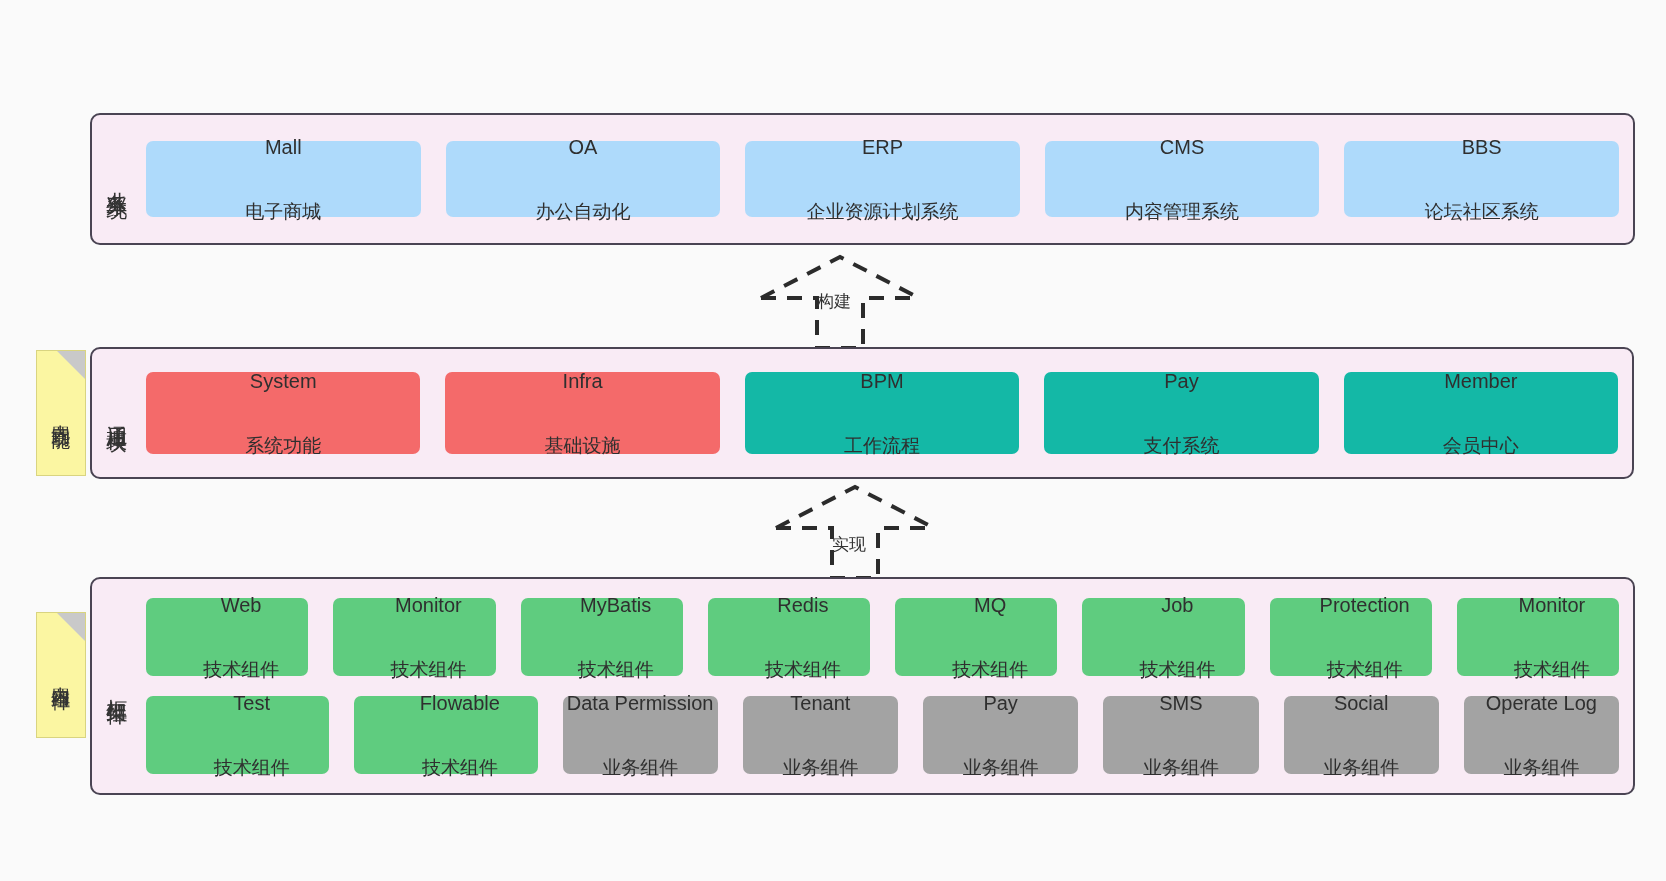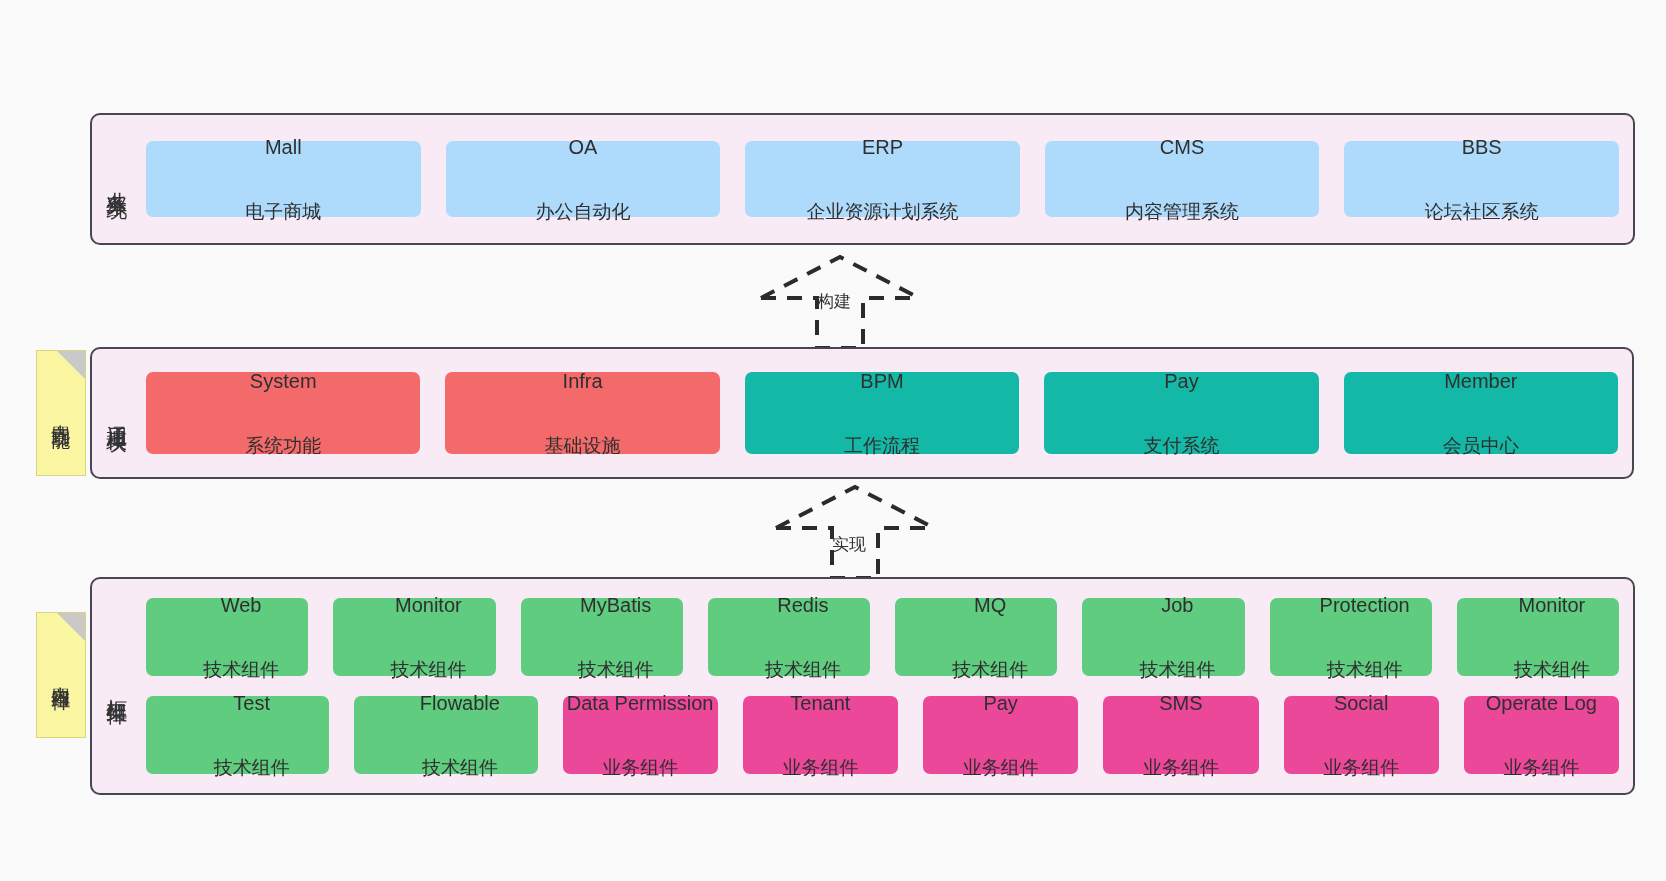--- a/index.html
+++ b/index.html
@@ -89,21 +89,21 @@
     margin-top: 40px;
   }
 
   
   .card-blue { background: #aedafb; height: 76px; }
   
   .card-red  { background: #f46a6a; height: 82px; }
   .card-pink { background: #14b8a6; height: 82px; }
   
   .card-green      { background: #5fcc7f; height: 78px; padding-left: 32px; }
-  .card-lightgreen { background: #ec4899; height: 78px; }
+  .card-lightgreen { background: #a3a3a3; height: 78px; }
 
   
   #layer-business  { left: 90px;  top: 113px; width: 1545px; height: 132px; }
   #layer-common    { left: 90px;  top: 347px; width: 1544px; height: 132px; }
   #layer-framework { left: 90px;  top: 577px; width: 1545px; height: 218px; }
 
   #layer-framework .layer-body { gap: 20px; }
 
   
   .sticky {

